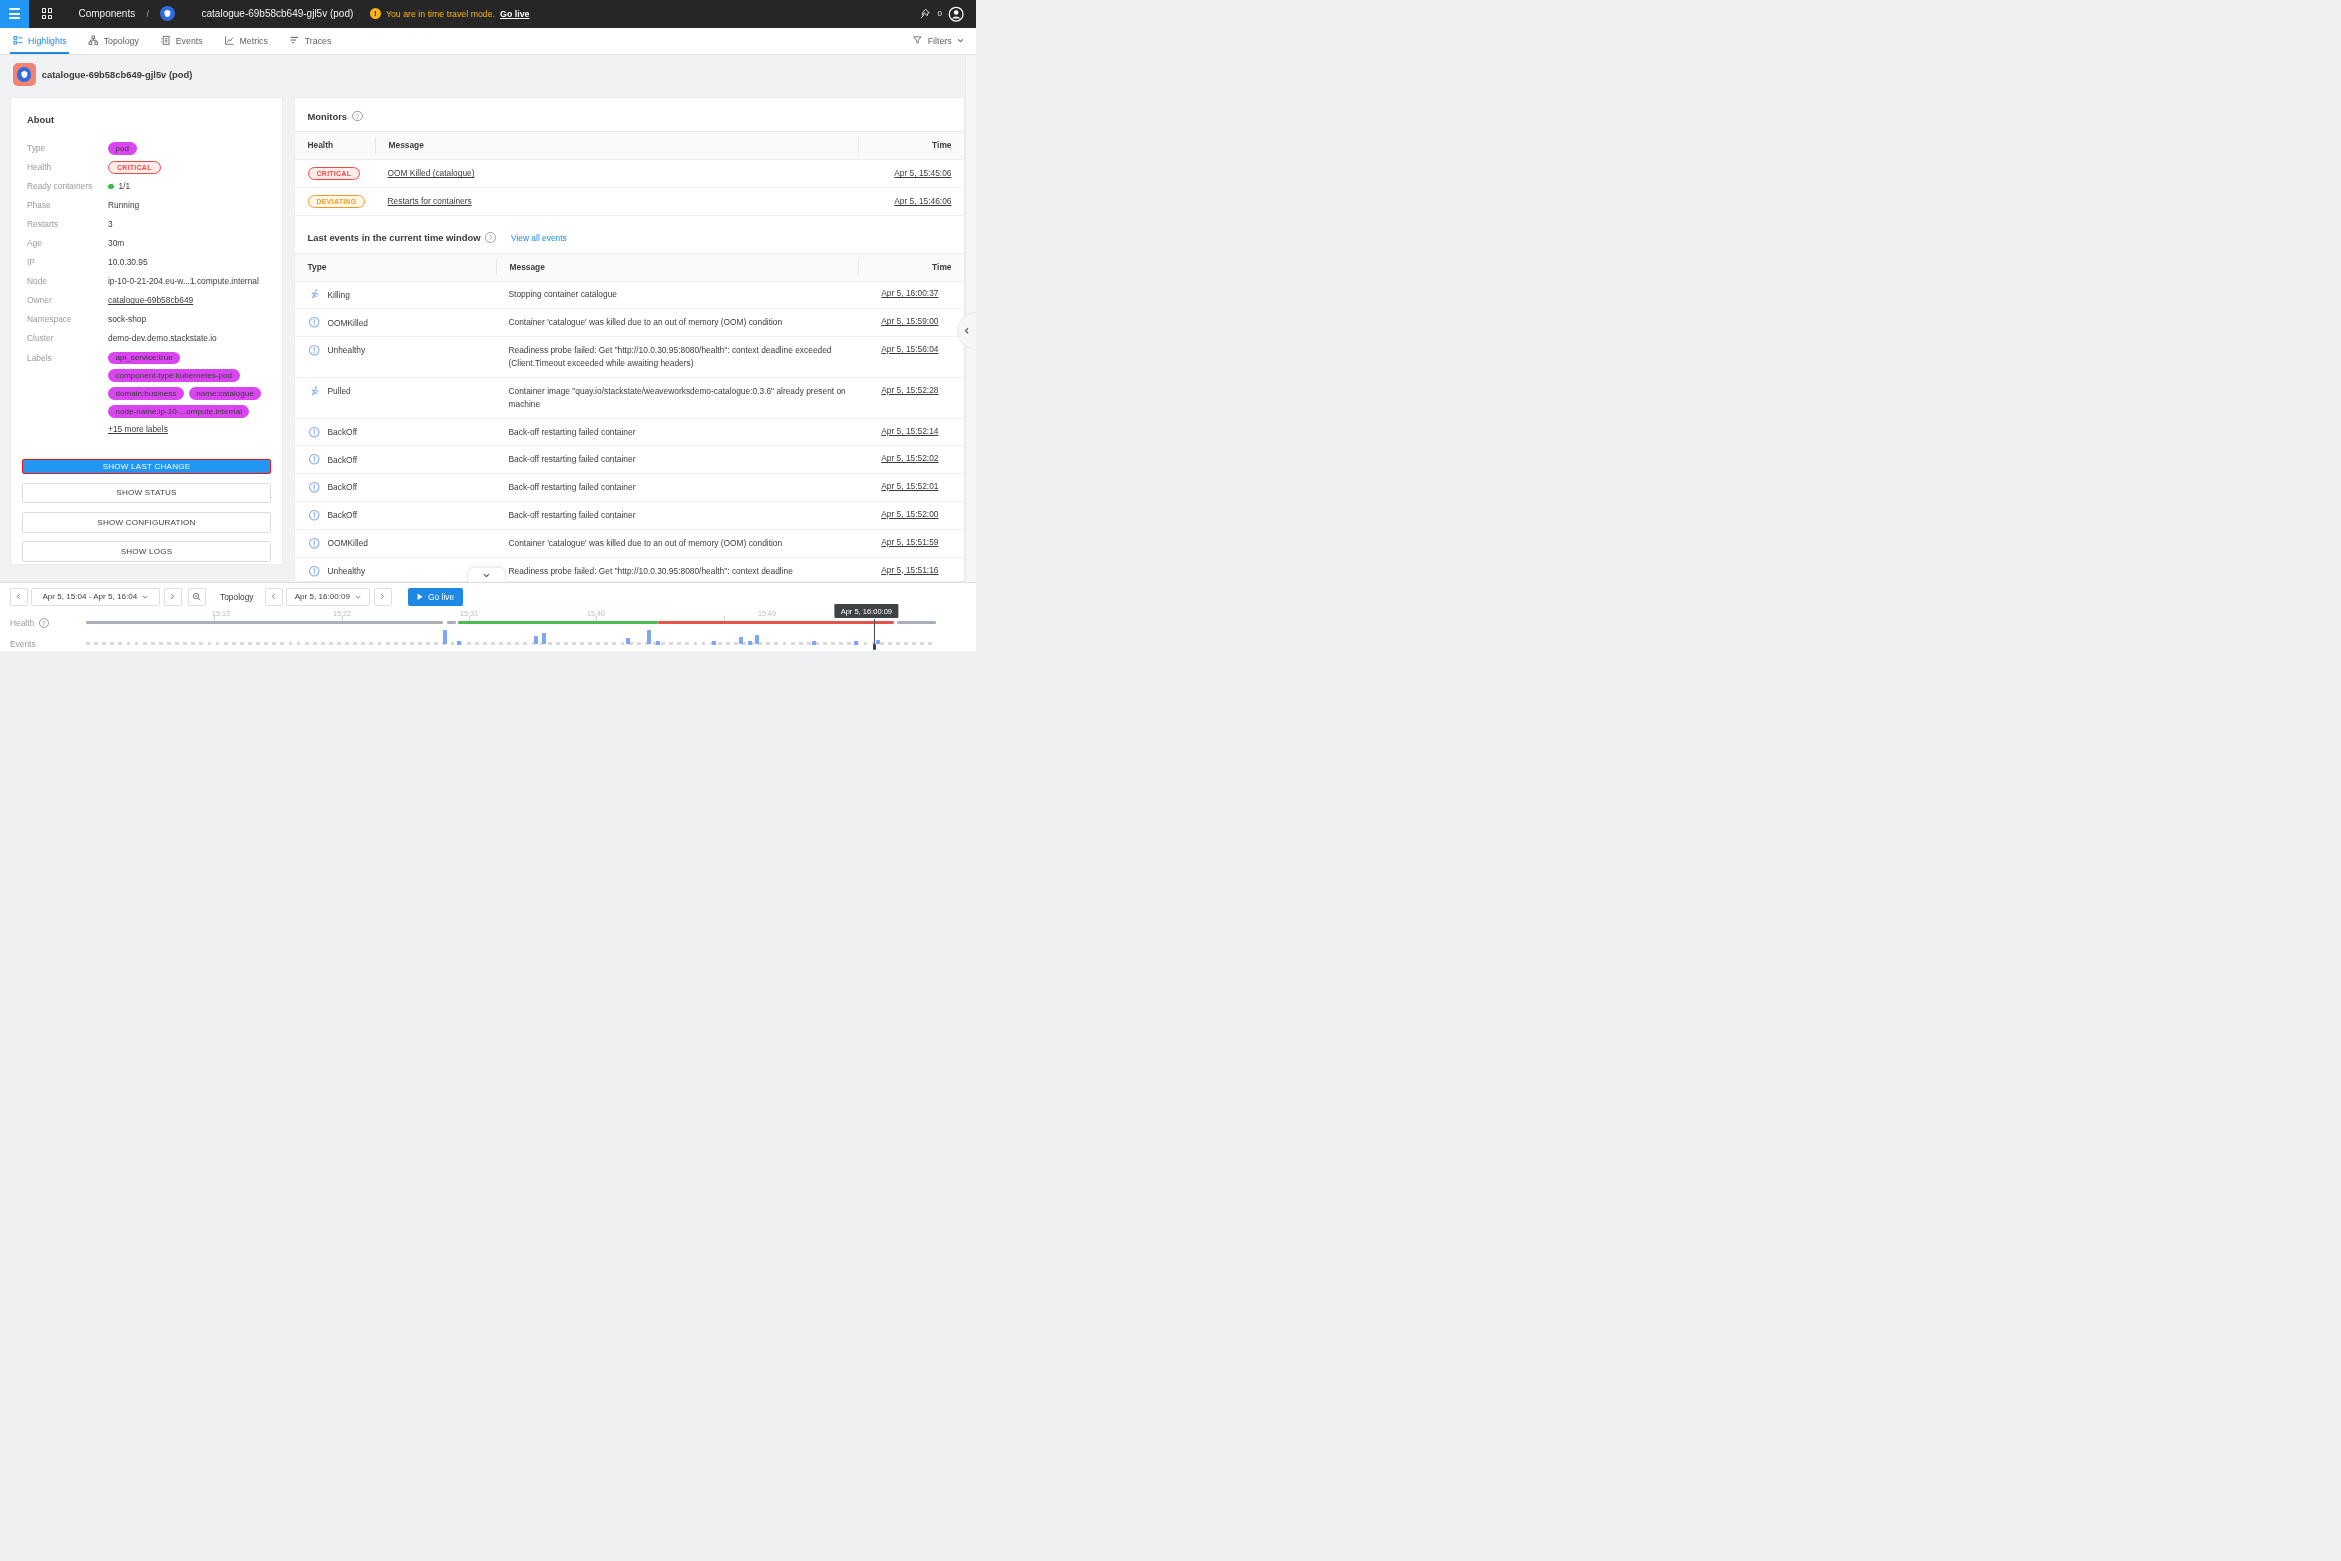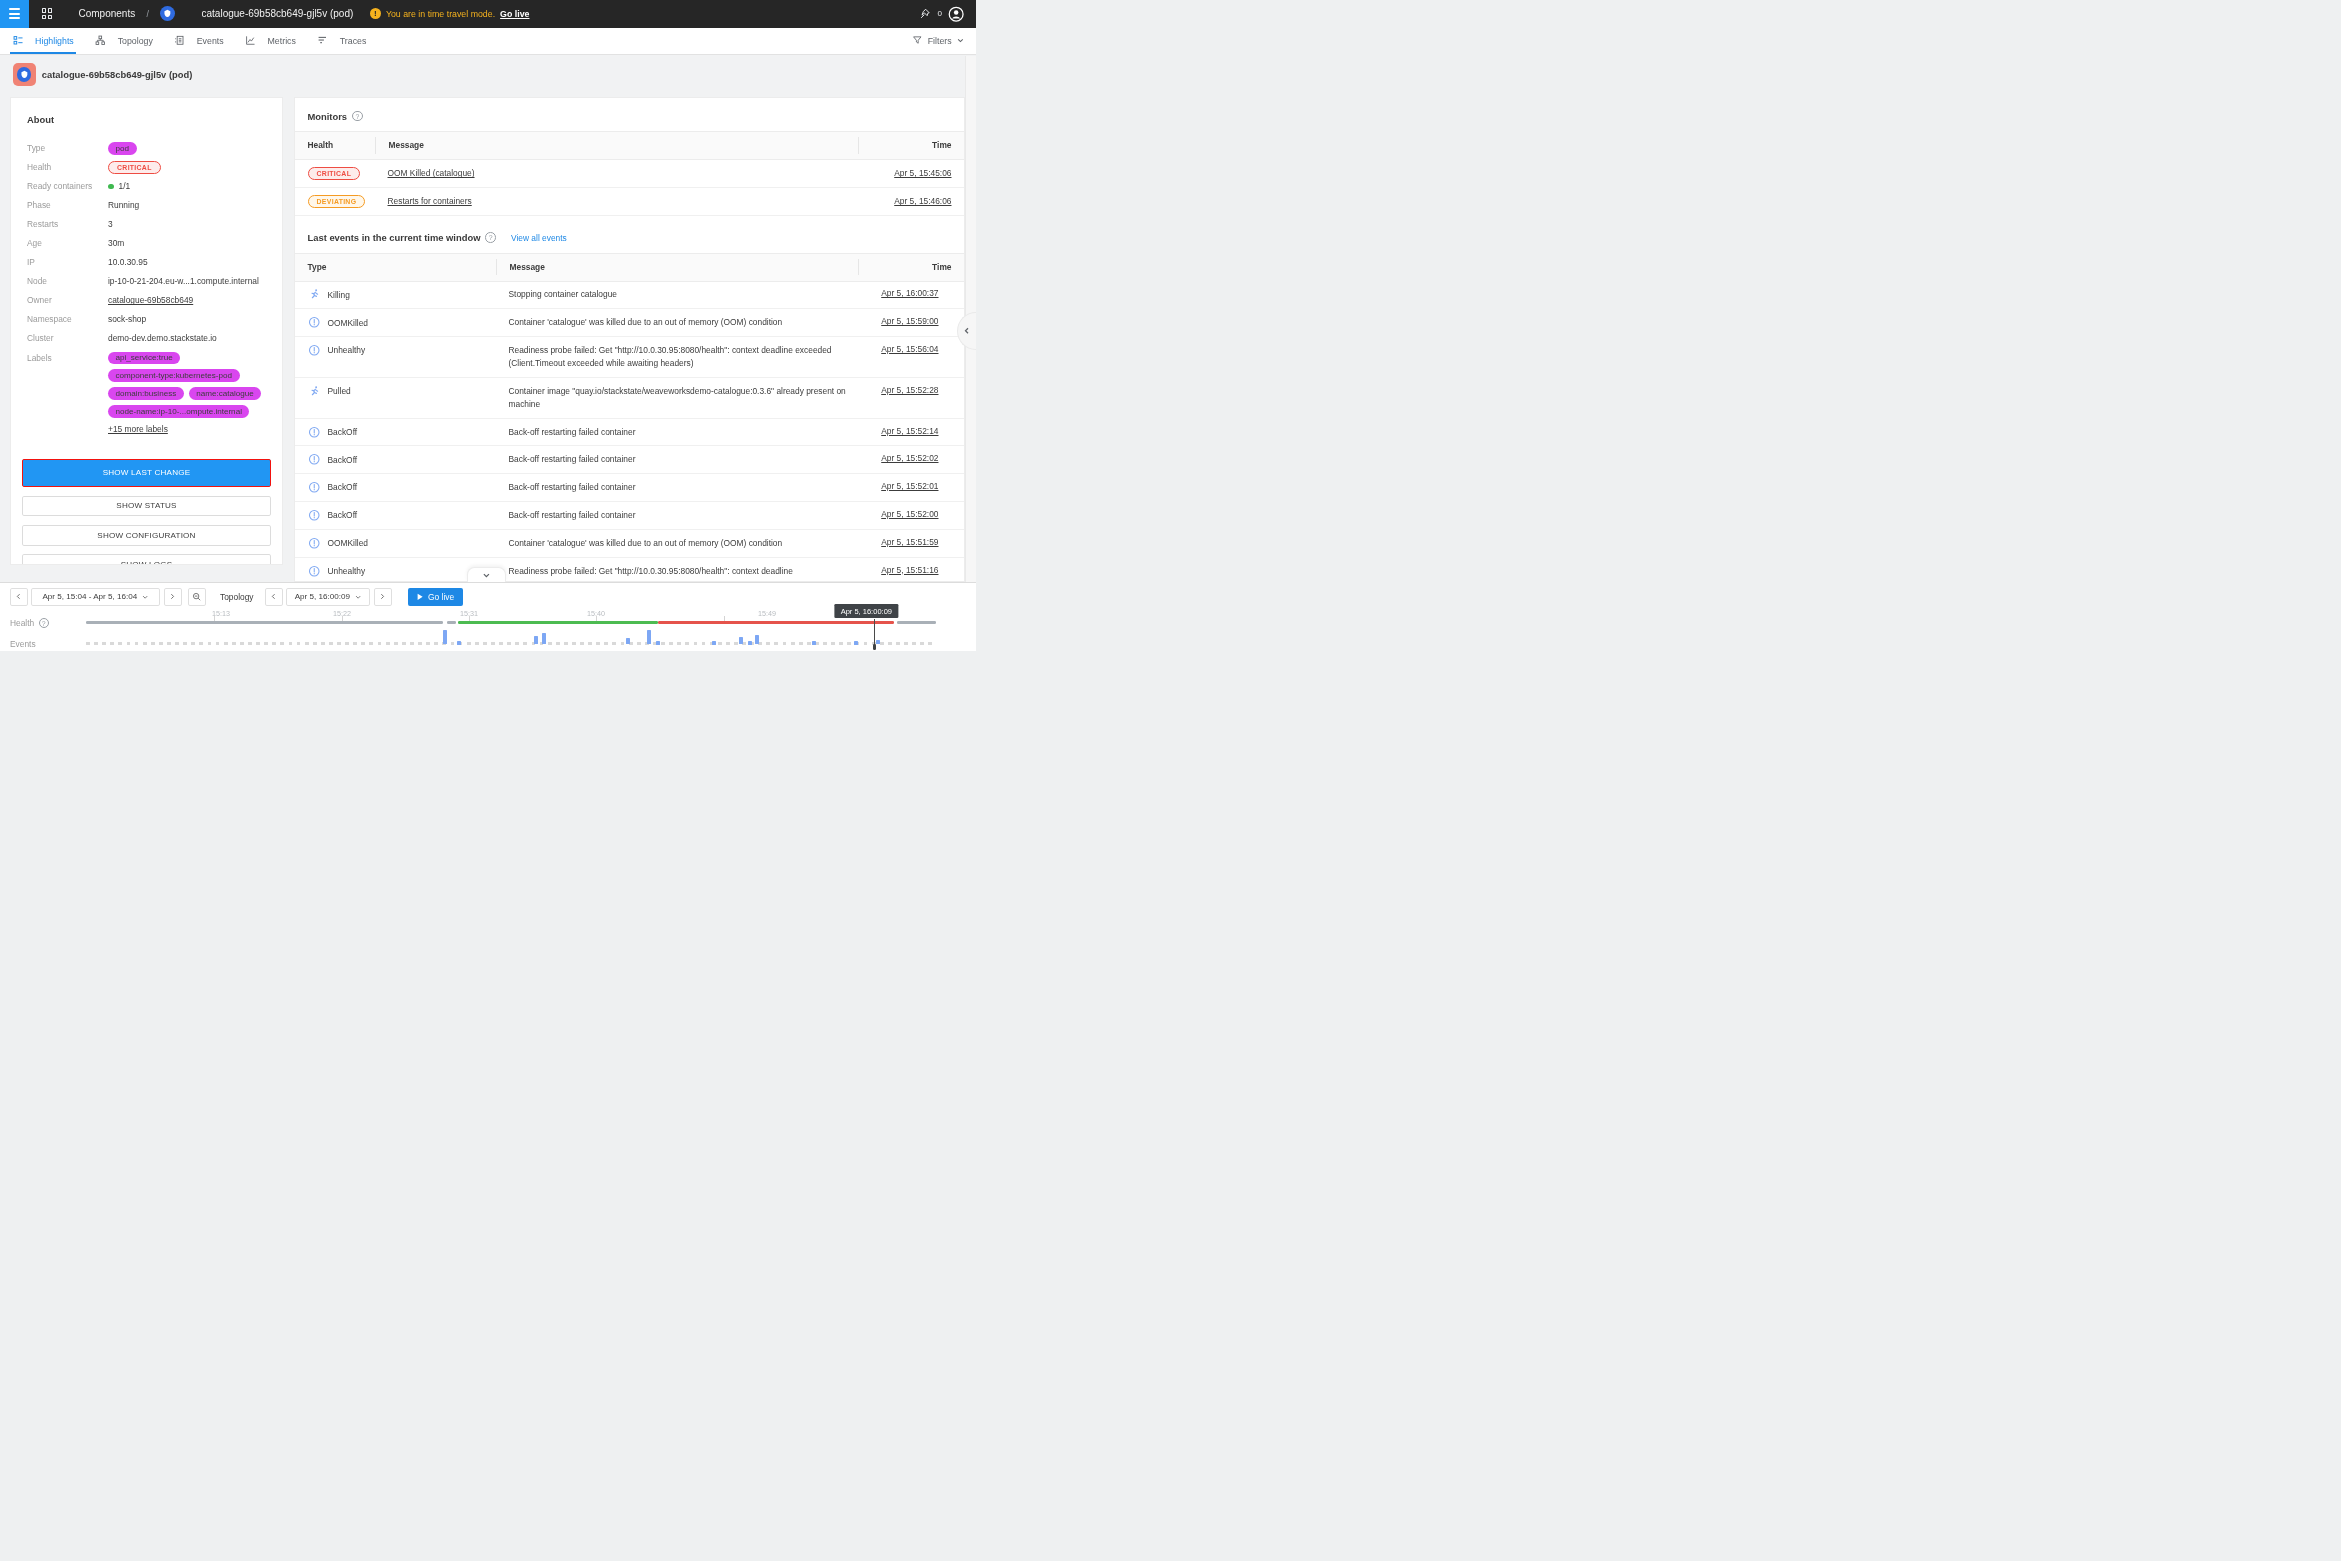--- a/index.html
+++ b/index.html
@@ -20,21 +20,21 @@
   .tt-zone { display:flex; align-items:center; gap:5px; margin-left:16.3px; }
   .warn-circ { width:11.3px; height:11.3px; border-radius:50%; background:#f5b21e; color:#262626; font-weight:bold; font-size:8.1px; display:flex; align-items:center; justify-content:center; }
   .tt-msg { color:#f5b21e; font-size:8.8px; }
   .golive-link { color:#fff; font-size:8.8px; font-weight:bold; text-decoration:underline; cursor:pointer; }
   .top-right { margin-left:auto; display:flex; align-items:center; gap:6.3px; padding-right:11.3px; }
   .pin-count { color:#e8eaed; font-size:8.1px; }
   .icon-btn { background:none; border:none; cursor:pointer; display:flex; align-items:center; }
 
   
   .tabbar { position:absolute; top:27.5px; left:0; right:0; height:27.5px; background:#fff; border-bottom:0.6px solid #e2e2e2; display:flex; align-items:stretch; padding-left:10px; z-index:25; }
-  .tab { display:flex; align-items:center; gap:12px; font-size:8.8px; color:#5f6368; padding:0 2.5px; margin-right:16.3px; position:relative; cursor:pointer; }
+  .tab { display:flex; align-items:center; gap:5px; font-size:8.8px; color:#5f6368; padding:0 2.5px; margin-right:16.3px; position:relative; cursor:pointer; }
   .tab.active { color:#1e88e5; }
   .tab.active::after { content:""; position:absolute; left:0; right:0; bottom:0; height:1.9px; background:#1e88e5; }
   .filters { margin-left:auto; display:flex; align-items:center; gap:5px; color:#5f6368; font-size:8.8px; padding-right:12.5px; cursor:pointer; }
 
   
   .page-head { position:absolute; top:63px; left:12.5px; display:flex; align-items:center; gap:6.3px; }
   .pod-badge { width:23px; height:23px; border-radius:5px; background:#f08374; display:flex; align-items:center; justify-content:center; }
   .pod-badge .pod-circ { width:14.4px; height:14.4px; }
   .page-title { font-size:9.4px; font-weight:bold; color:#3a3a3a; }
 
@@ -53,21 +53,21 @@
   .fval { color:#3c3c3c; font-size:8.4px; }
   .pill { display:inline-block; background:#d946ef; color:#3c3c3c; font-size:8.1px; border-radius:7.5px; padding:1.9px 7.5px; white-space:nowrap; }
   .pill-critical { display:inline-block; color:#ee4c42; border:0.9px solid #ee4c42; background:#fdeceb; font-size:6.9px; letter-spacing:0.3px; border-radius:7.5px; padding:1.9px 8.1px; font-weight:bold; }
   .pill-deviating { display:inline-block; color:#f59b23; border:0.9px solid #f59b23; background:#fff7ea; font-size:6.9px; letter-spacing:0.3px; border-radius:7.5px; padding:1.9px 8.1px; font-weight:bold; }
   .dot-green { display:inline-block; width:5.6px; height:5.6px; border-radius:50%; background:#3fb950; margin-right:5px; }
   .ulink { color:#3c3c3c; text-decoration:underline; cursor:pointer; }
   .labels-wrap { display:flex; flex-wrap:wrap; gap:5px 5px; width:167px; padding-top:1.3px; }
   .more-labels { display:inline-block; margin-top:6.3px; font-size:8.4px; }
   .btn-col { padding:8.8px 11.3px 0 11.3px; }
   .abtn { display:block; width:100%; height:20.6px; background:#fff; border:0.6px solid #dcdcdc; border-radius:1.9px; color:#3c3c3c; font-size:8.1px; letter-spacing:0.2px; margin-bottom:8.8px; cursor:pointer; font-family:inherit; }
-  .abtn.primary { background:#2196f3; color:#fff; border:1.9px solid #f2120e; height:28px; font-size:8.1px; }
+  .abtn.primary { background:#2196f3; color:#fff; border:1.9px solid #f2120e; height:15px; font-size:8.1px; }
 
   
   .mhead { display:flex; align-items:center; gap:5px; padding:12.5px 12.5px 9.4px 12.5px; }
   .thead { background:#fafafa; border-top:0.6px solid #ececec; border-bottom:0.6px solid #ececec; display:flex; align-items:center; height:29px; font-size:8.4px; color:#3c3c3c; font-weight:bold; }
   .thead .c-div { border-left:0.6px solid #e6e6e6; height:16.3px; }
   .col-health { width:80px; padding-left:12.5px; flex:none; }
   .col-msg { flex:1; padding-left:12.5px; }
   .col-time { width:105px; flex:none; text-align:right; padding-right:12.5px; }
   .col-type { width:201px; padding-left:12.5px; flex:none; }
   .trow { display:flex; align-items:center; min-height:28px; border-bottom:0.6px solid #f0f0f0; font-size:8.4px; color:#3c3c3c; }

